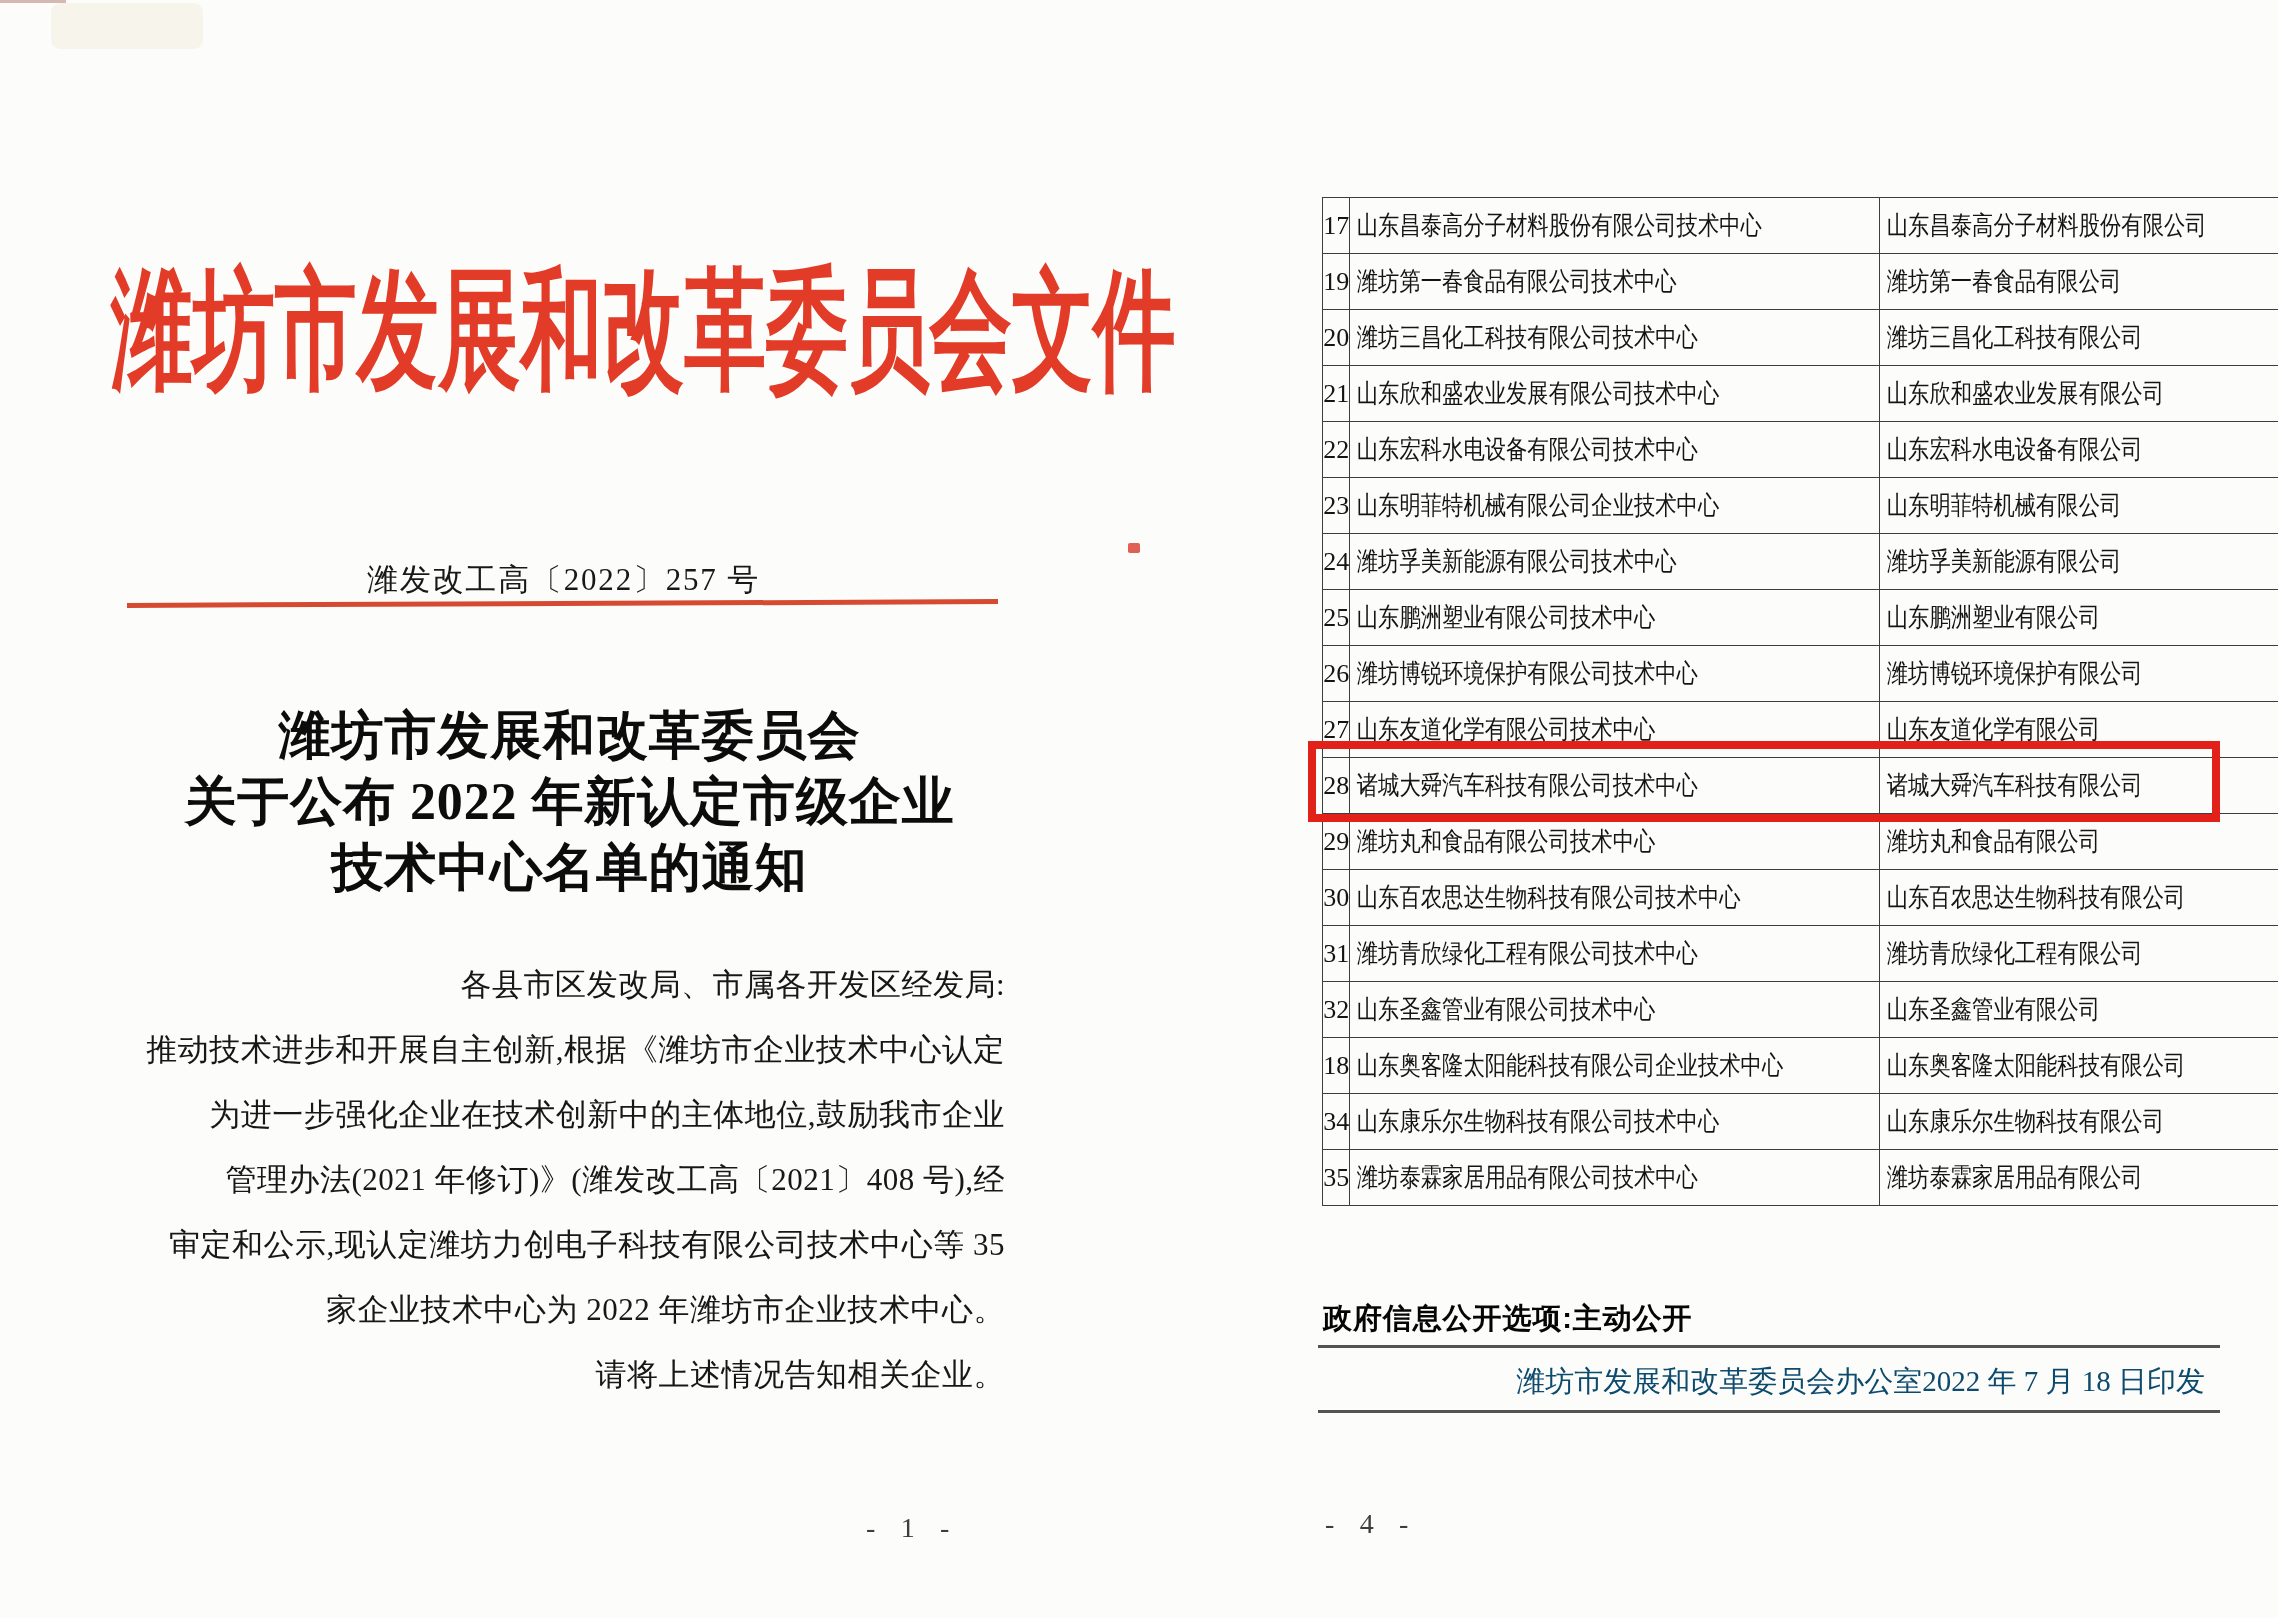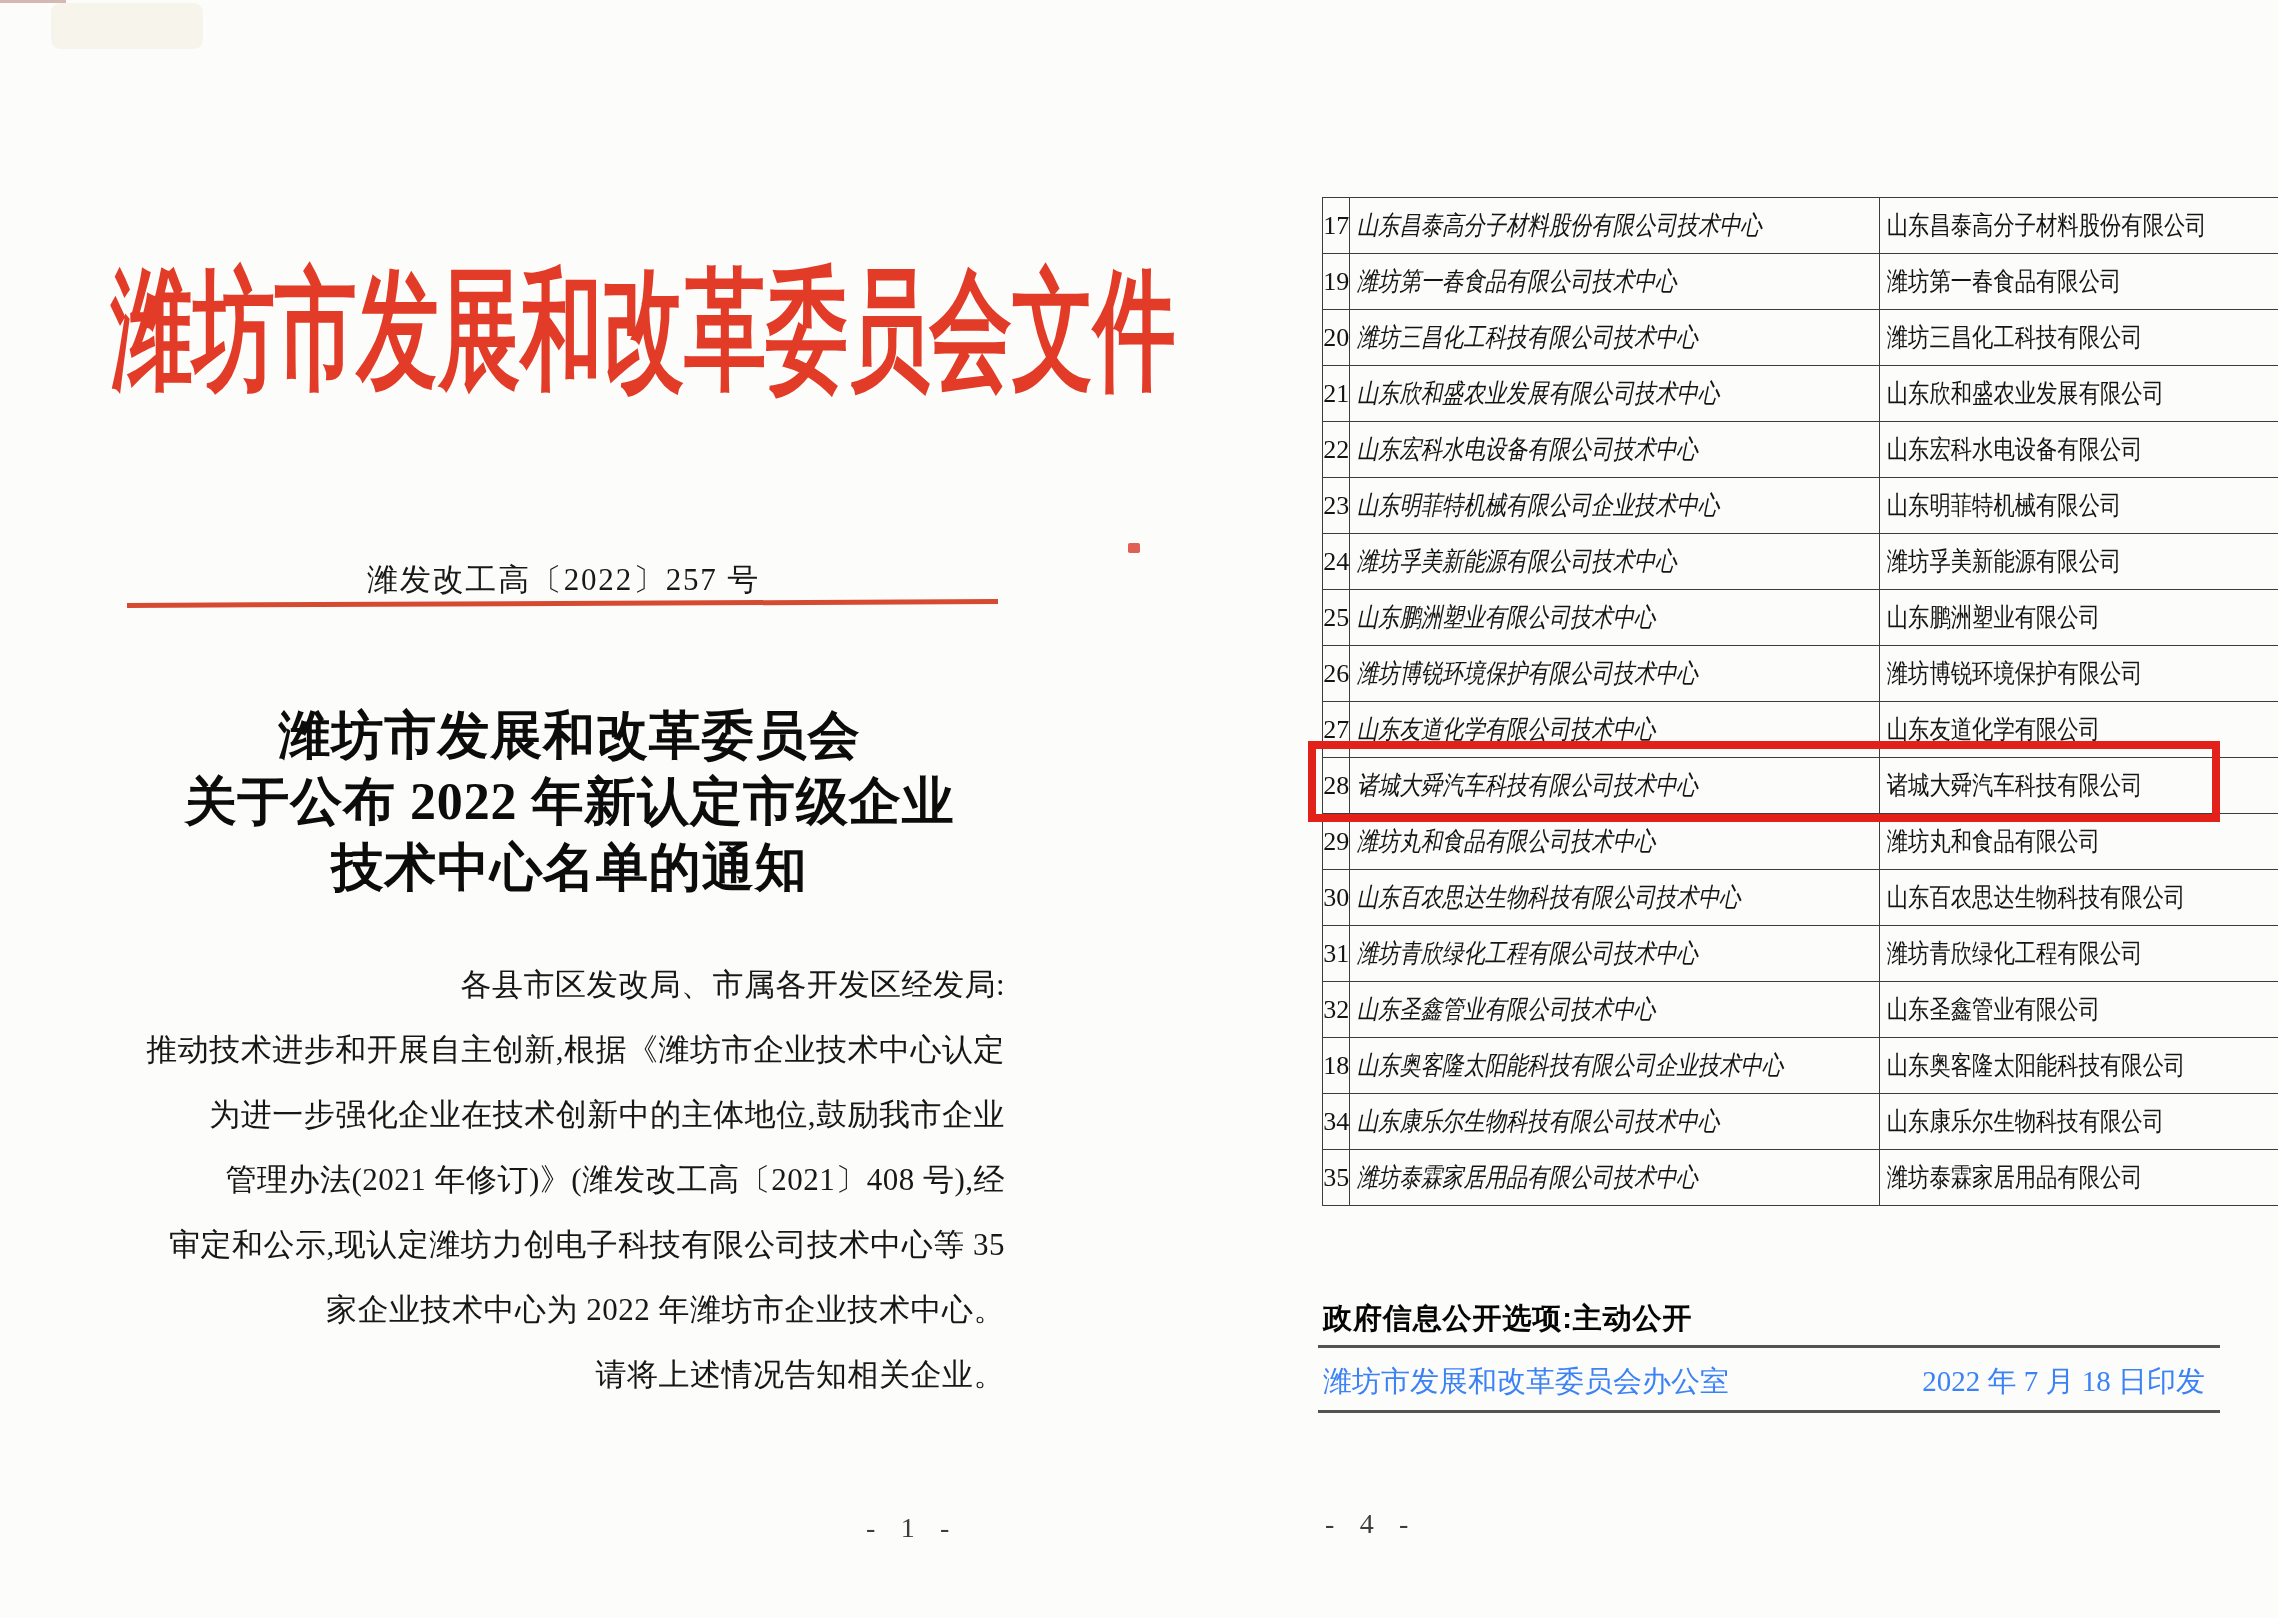--- a/index.html
+++ b/index.html
@@ -46,21 +46,21 @@
   .company-table {
     position:absolute; left:1322px; top:197px;
     border-collapse:collapse; table-layout:fixed;
   }
   .company-table td {
     border:1.8px solid #3d3d3d; height:55px; padding:0;
     font-size:26px; color:#141414; vertical-align:middle;
     overflow:hidden; white-space:nowrap;
   }
   td.col-no { width:88px; text-align:center; }
-  td.col-center { width:442px;font-style:italic; }
+  td.col-center { width:442px; }
   td.col-company { width:364px; }
   td .cell-text {
     display:inline-block; transform:scaleX(0.82); transform-origin:left center;
     padding-left:8.3px; white-space:nowrap;
   }
   td.col-no .cell-text { transform:none; padding-left:0; }
 
   .highlight-box {
     position:absolute; left:1308px; top:741px; width:912px; height:81px;
     border:8.3px solid #e2211b; box-sizing:border-box; background:transparent;
@@ -71,22 +71,22 @@
     position:absolute; left:1323px; top:1299px;
     font-family:"Liberation Sans","DejaVu Sans",sans-serif;
     font-weight:bold; font-size:29px; color:#050505; letter-spacing:0.9px;
     white-space:nowrap;
   }
   .fline { position:absolute; left:1318px; width:902px; height:2.8px; background:#535353; }
   #fline1 { top:1345px; }
   #fline2 { top:1410px; }
   .issuer-row {
     position:absolute; left:1323px; top:1362px; width:882px;
-    display:flex; justify-content:space-between; align-items:baseline;
-    font-size:29px; color:#3b82f6; white-space:nowrap;
+    display:flex; justify-content:flex-end; align-items:baseline;
+    font-size:29px; color:#0c4a6e; white-space:nowrap;
   }
 
   
   .artifact-dot {
     position:absolute; left:1128px; top:543px; width:12px; height:10px;
     background:#dd4f41; border-radius:1.8px; opacity:0.9;
   }
   .artifact-smudge {
     position:absolute; left:51px; top:2.8px; width:152px; height:46px;
     background:#f4eee3; opacity:0.6; border-radius:9.2px;

